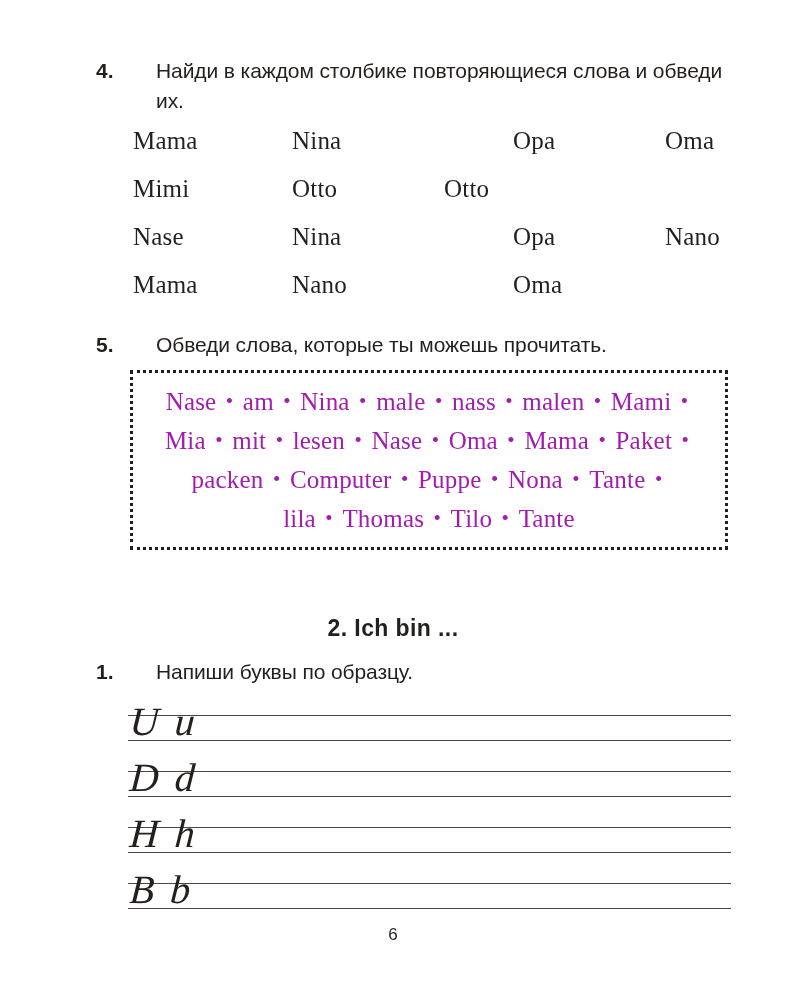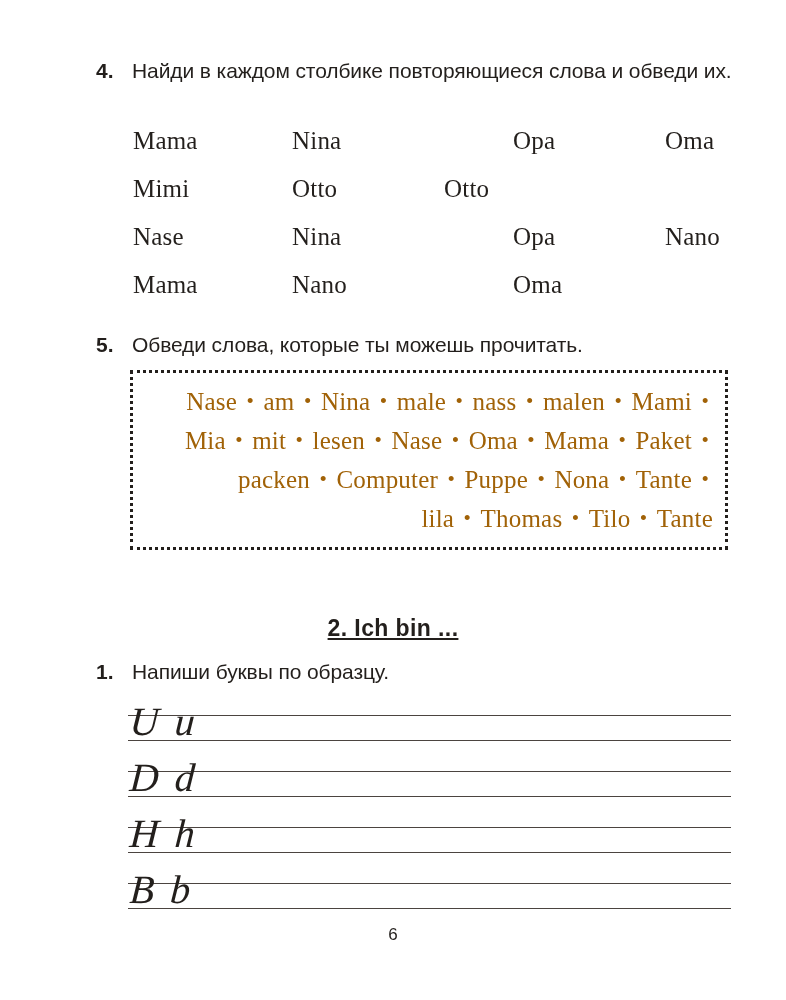--- a/index.html
+++ b/index.html
@@ -42,20 +42,21 @@
     width: 36px;
     flex: 0 0 36px;
     letter-spacing: 0px;
   }
   .task-text {
     font-family: "Liberation Sans", sans-serif;
     font-weight: normal;
     font-size: 21px;
     line-height: 30px;
     letter-spacing: -0.1px;
+    margin-left: 24px;
   }
 
   
   #task4 { top: 56px; }
 
   .word-grid {
     position: absolute;
     left: 133px;
     top: 126px;
     width: 611px;
@@ -90,41 +91,40 @@
     border: 3px dotted #231f1c;
     display: flex;
     align-items: center;
     justify-content: center;
     padding: 6px 12px;
   }
   .word-box-inner {
     font-family: "Liberation Serif", serif;
     font-size: 25px;
     line-height: 38px;
-    text-align: right;
-    color: #a16207;
+    text-align: center;
+    color: #a21caf;
     letter-spacing: 0.2px;
     width: 100%;
   }
   .wb-sep { padding: 0 4px; font-size: 21px; vertical-align: 2px; }
 
   
   .section-heading {
     position: absolute;
     left: 0;
     top: 613px;
     width: 786px;
     text-align: center;
     font-family: "Liberation Sans", sans-serif;
     font-weight: bold;
     font-size: 23px;
     line-height: 30px;
     letter-spacing: 0.4px;
     color: #231f1c;
-    text-decoration: underline;
   }
 
   
   #task1 { top: 657px; }
 
   .hand-lines {
     position: absolute;
     left: 128px;
     top: 700px;
     width: 603px;

